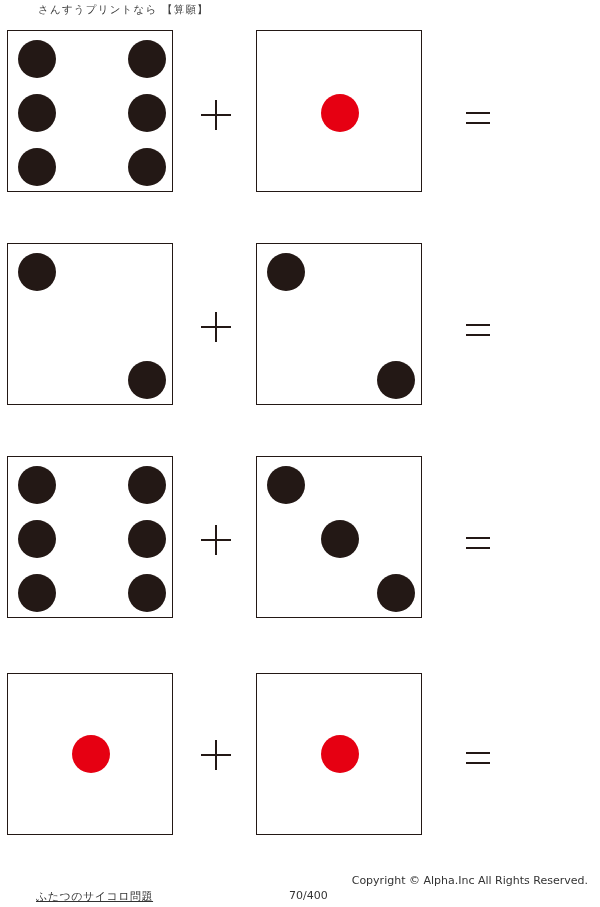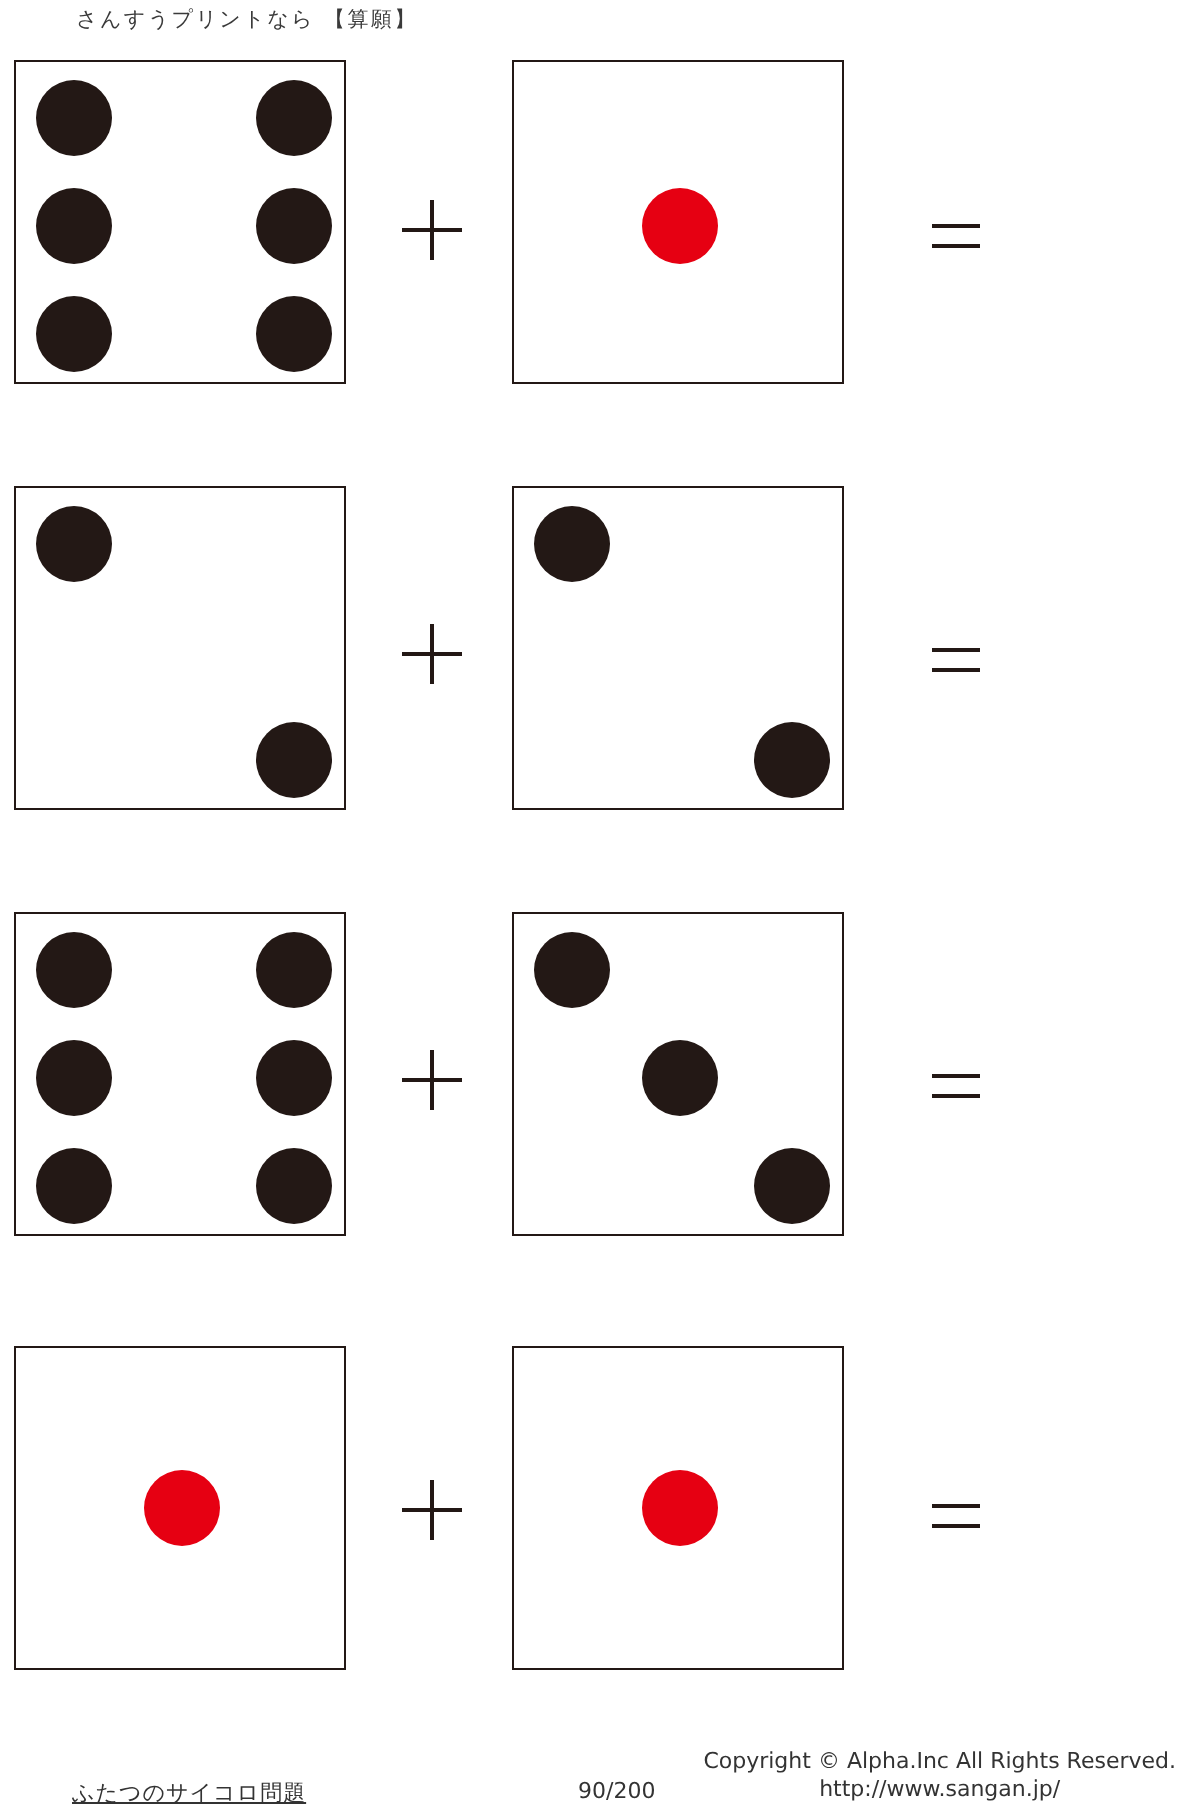--- a/index.html
+++ b/index.html
@@ -4,21 +4,21 @@
 <style>
   html, body { margin: 0; padding: 0; background: #ffffff; }
   body { width: 600px; height: 907px; position: relative; overflow: hidden; font-family: "DejaVu Sans", sans-serif; color: #231815; }
   .header { position: absolute; left: 38px; top: 3px; font-size: 10.5px; color: #3a3a3a; letter-spacing: 1.2px; font-family: "DejaVu Serif", serif; }
   .die { position: absolute; width: 166px; height: 162px; border: 1.5px solid #231815; box-sizing: border-box; background: #fff; }
   .pip { position: absolute; width: 38px; height: 38px; border-radius: 50%; background: #231815; }
   .pip.red { background: #e60012; }
   .op { position: absolute; width: 36px; height: 36px; }
   .footer-left { position: absolute; left: 36px; top: 889px; font-size: 11px; color: #333; letter-spacing: 0.5px; text-decoration: underline; }
   .footer-page { position: absolute; left: 289px; top: 889px; font-size: 11px; color: #333; }
-  .footer-right { position: absolute; right: 12px; top: 874px; font-size: 11px; color: #333; text-align: center; line-height: 14px; }
+  .footer-right { position: absolute; right: 12px; top: 874px; font-size: 11px; color: #333; text-align: left; line-height: 14px; }
 </style>
 </head>
 <body>
 
 <div class="header">さんすうプリントなら 【算願】</div>
 
 <div class="die" style="left:7px;top:30px;">
   <div class="pip" style="left:10px;top:9px;"></div>
   <div class="pip" style="left:120px;top:9px;"></div>
   <div class="pip" style="left:10px;top:63px;"></div>
@@ -86,17 +86,16 @@
   </svg>
 <div class="die" style="left:256px;top:673px;">
   <div class="pip red" style="left:64px;top:61px;"></div>
 </div>
 <svg class="op" style="left:460px;top:740px;" viewBox="0 0 36 36">
     <line x1="6" y1="13" x2="30" y2="13" stroke="#231815" stroke-width="2"></line>
     <line x1="6" y1="23" x2="30" y2="23" stroke="#231815" stroke-width="2"></line>
   </svg>
 
 <div class="footer-left">ふたつのサイコロ問題</div>
-<div class="footer-page">90/200</div>
+<div class="footer-page">70/400</div>
 <div class="footer-right">
   <div>Copyright ©  Alpha.Inc All Rights Reserved.</div>
-  <div>http://www.sangan.jp/</div>
 </div>
 
 </body></html>

